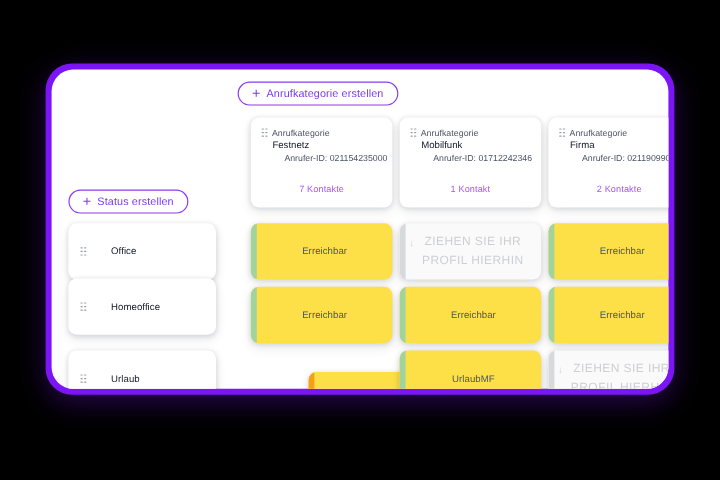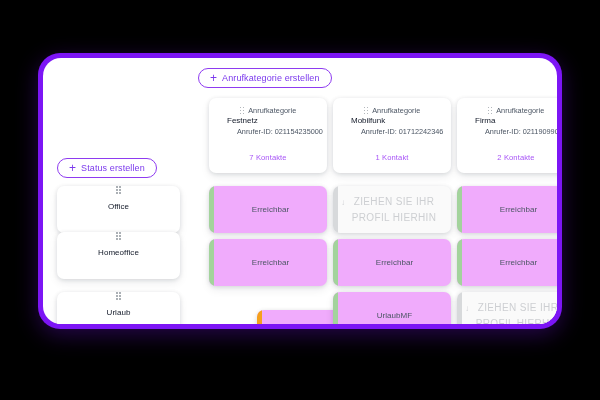--- a/index.html
+++ b/index.html
@@ -98,21 +98,20 @@
     width: 118px; height: 75px;
     background: #ffffff;
     border-radius: 7px;
     box-shadow: 0 1px 4px rgba(16,24,40,0.13), 0 4px 10px rgba(16,24,40,0.07);
     padding: 8px 9px 0 9px;
     cursor: grab;
   }
   .cat-head {
     display: flex; align-items: center; gap: 4px;
     margin-bottom: 1px;
-    justify-content: center;
   }
   .cat-kind {
     font-size: 7.3px;
     color: #4b5563;
     letter-spacing: .05px;
   }
   .cat-name {
     font-size: 8px;
     color: #111827;
     margin-left: 9px;
@@ -138,35 +137,34 @@
   
   .status-card {
     position: absolute;
     left: 14px;
     width: 123px; height: 47px;
     background: #ffffff;
     border-radius: 7px;
     box-shadow: 0 1px 4px rgba(16,24,40,0.13), 0 4px 10px rgba(16,24,40,0.07);
     display: flex; align-items: center;
     padding: 0 10px;
-    gap: 8px;
+    gap: 21px;
     cursor: grab;
-    flex-direction: column;
   }
   .status-label {
     font-size: 8px;
     color: #111827;
     letter-spacing: .05px;
   }
 
   
   .cell {
     position: absolute;
     width: 118px; height: 47px;
-    background: #f0abfc;
+    background: #fde047;
     border-radius: 7px;
     box-shadow: 0 1px 4px rgba(16,24,40,0.13), 0 4px 10px rgba(16,24,40,0.07);
     display: flex; align-items: center;
     overflow: hidden;
   }
   .cell-bar {
     position: absolute;
     left: 0; top: 0; bottom: 0;
     width: 5px;
     border-radius: 7px 0 0 7px;

